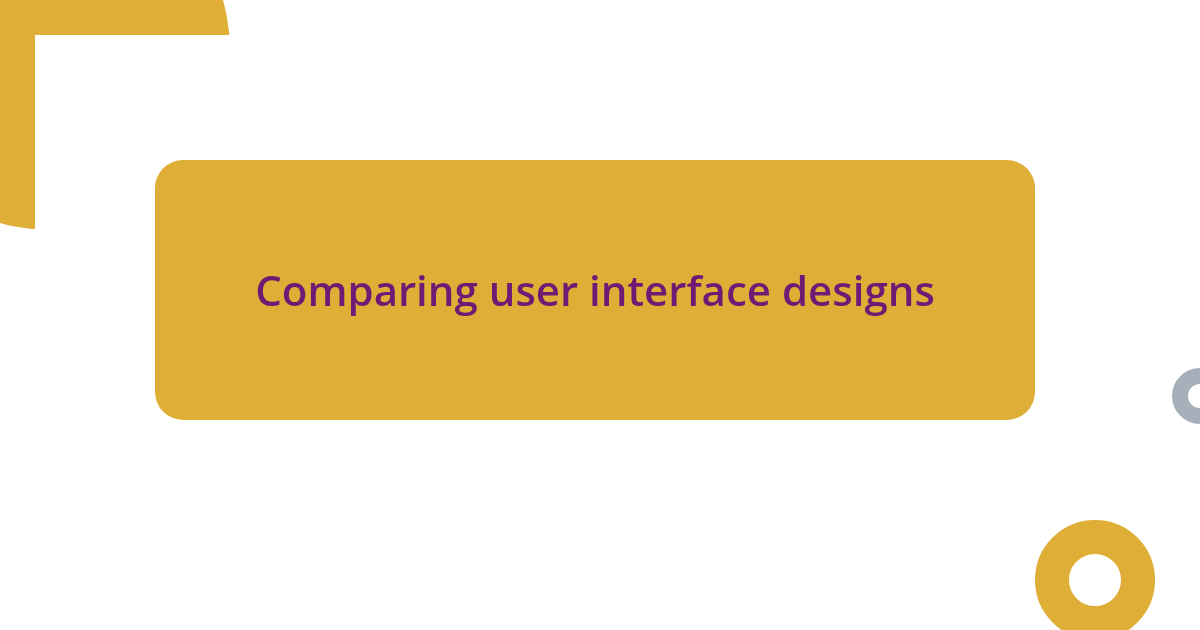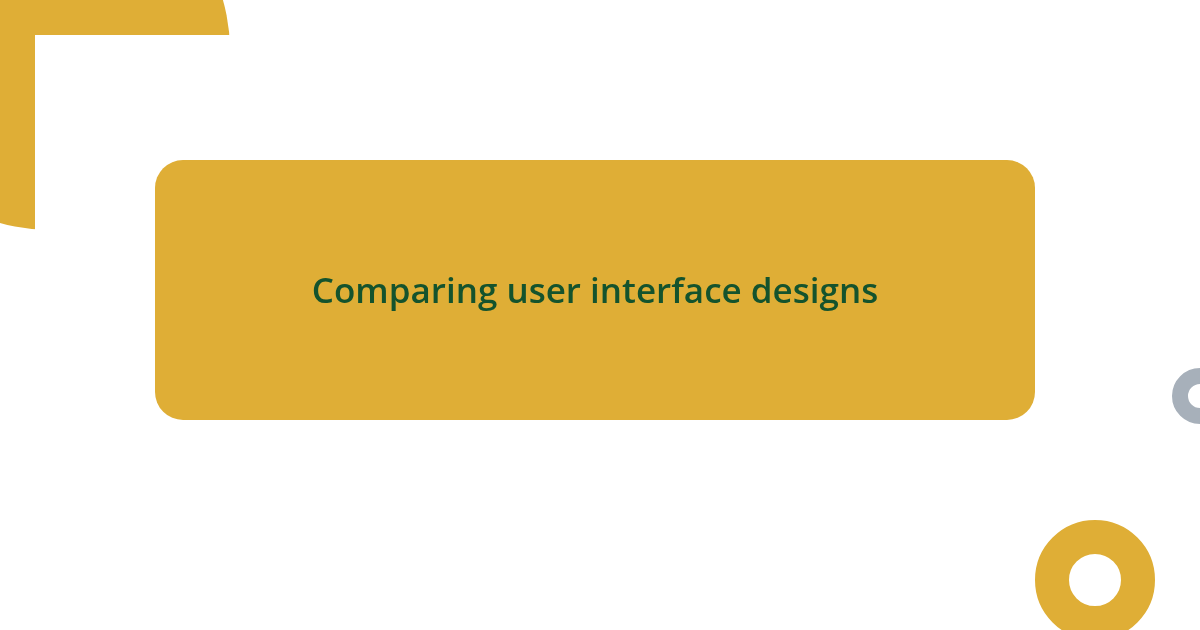--- a/index.html
+++ b/index.html
@@ -39,22 +39,22 @@
       width: 880px;
       height: 260px;
       background: #dfae36;
       border-radius: 28px;
       display: flex;
       align-items: center;
       justify-content: center;
       padding: 0 60px;
     }
     .title-text {
-      color: #14532d;
-      font-size: 35px;
+      color: #701a75;
+      font-size: 42px;
       font-weight: 600;
       text-align: left;
       line-height: 1.3;
     }
     .ring-grey {
       position: absolute;
       top: 368px;
       right: -28px;
       width: 56px;
       height: 56px;

